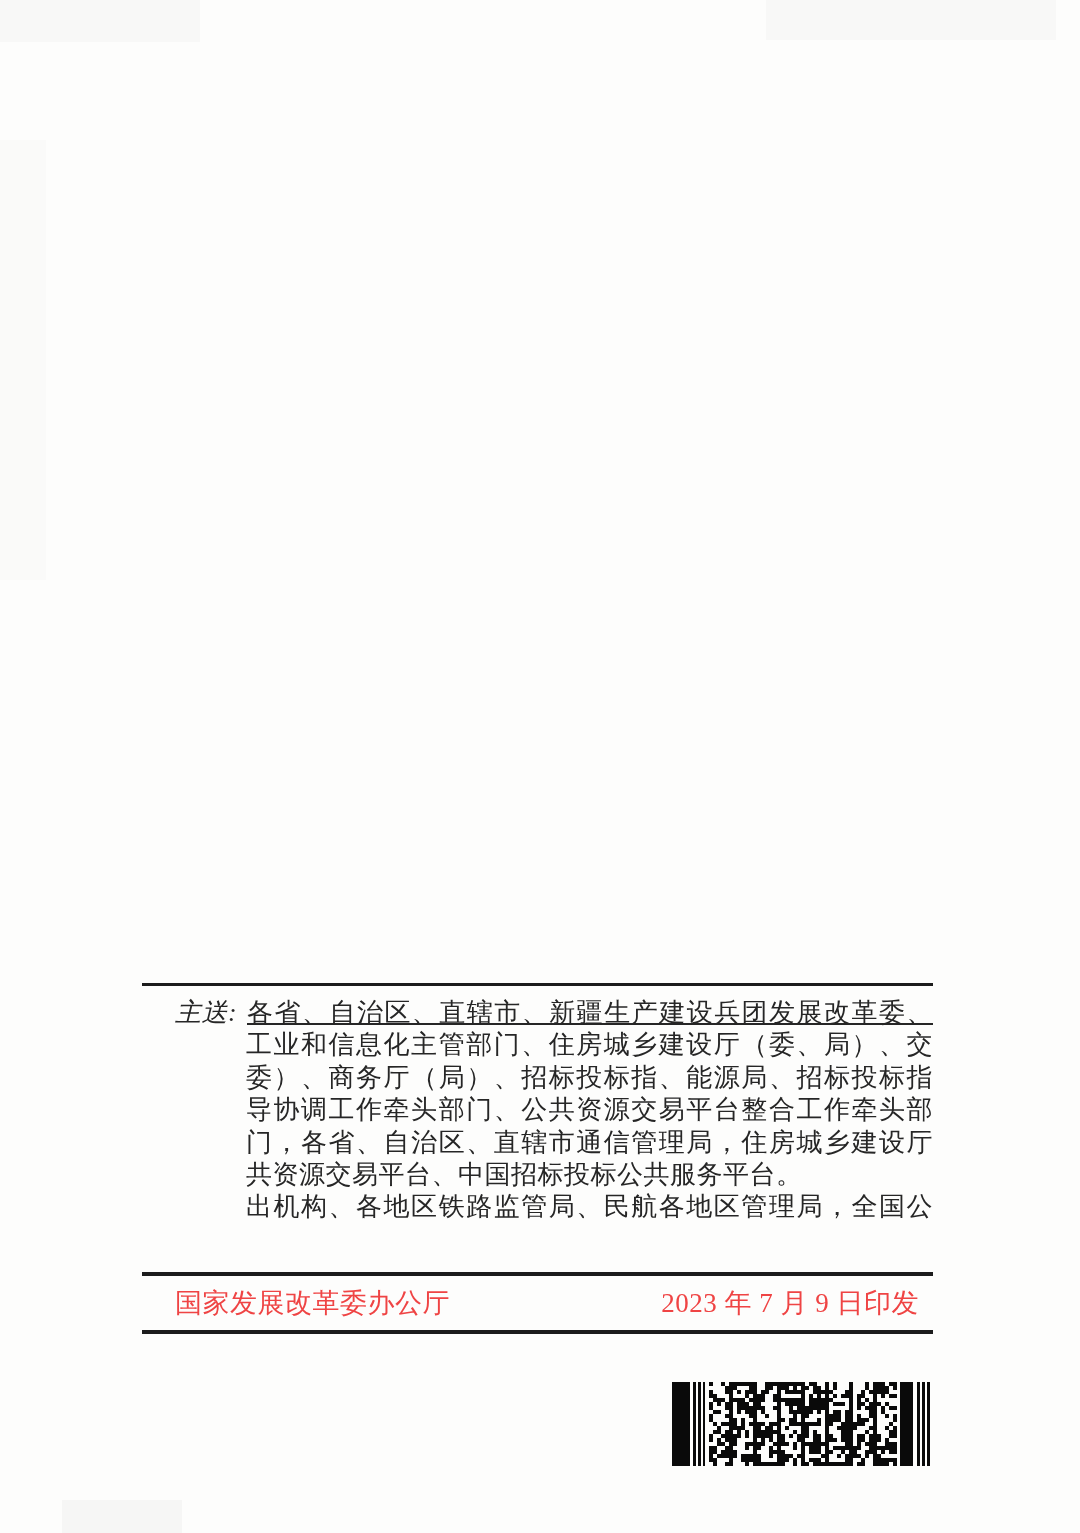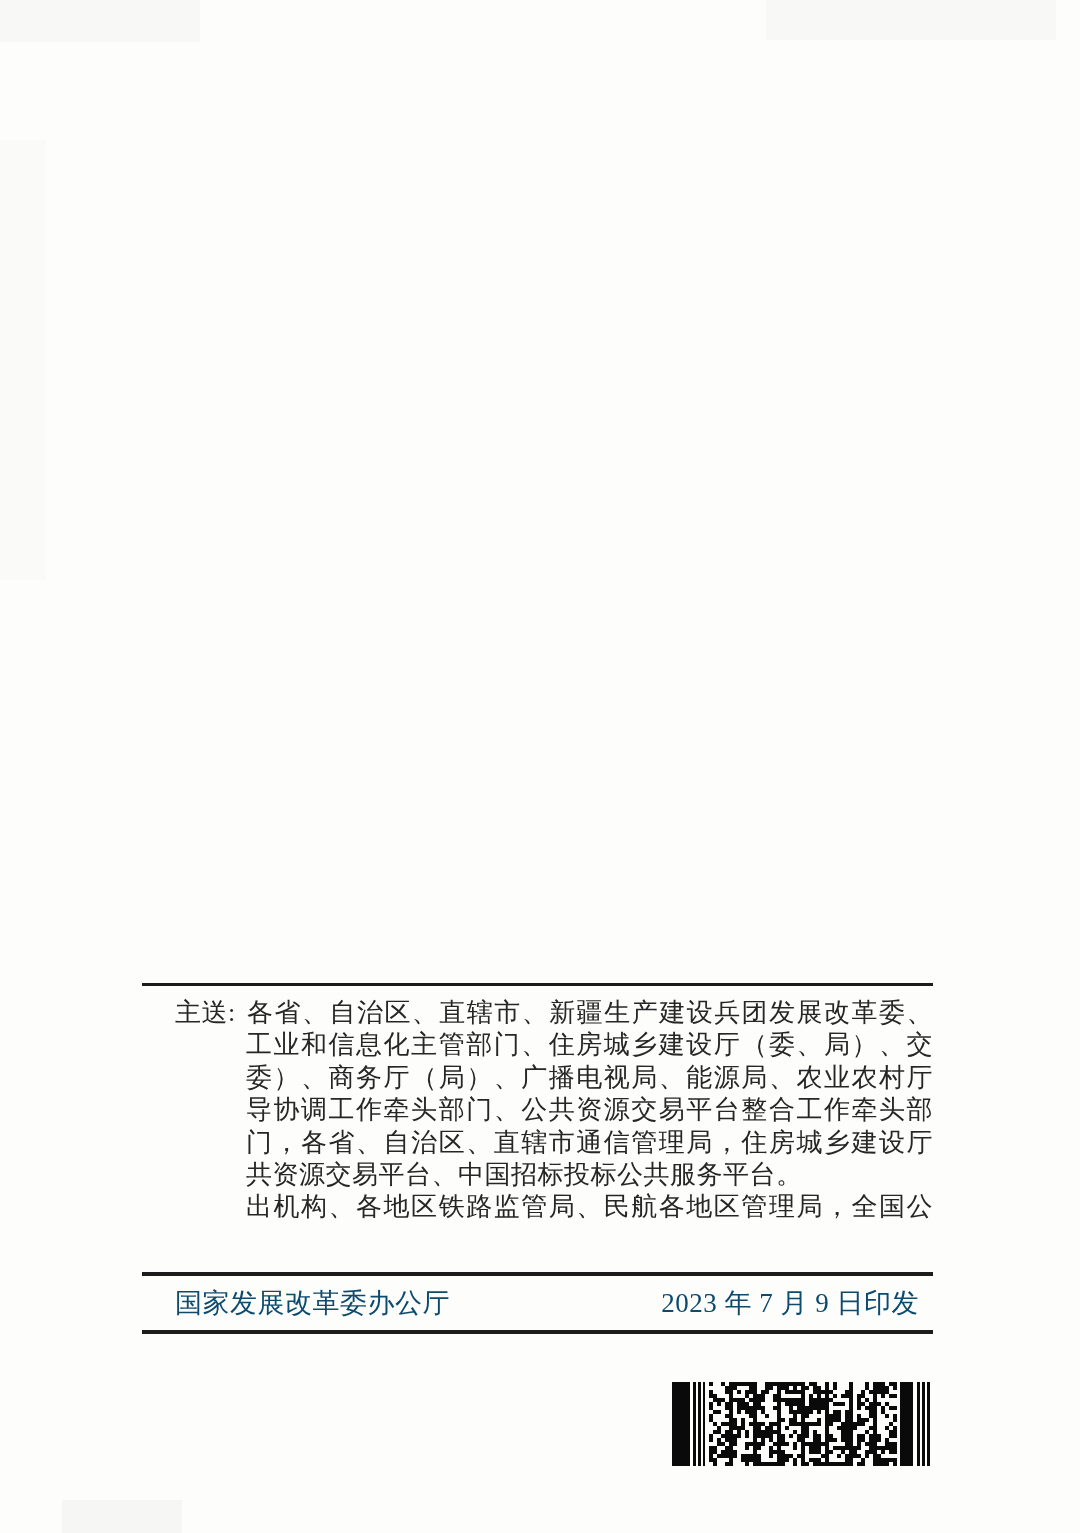--- a/index.html
+++ b/index.html
@@ -49,25 +49,27 @@
     line-height: 32.4px;
     letter-spacing: 0.5px;
     color: #262626;
   }
   .dist-first-line {
     display: flex;
   }
   .dist-label {
     flex: 0 0 72px;
     white-space: nowrap;
+    font-style: italic;
   }
   .dist-first-text {
     flex: 1 1 auto;
     text-align: justify;
     text-align-last: justify;
+    text-decoration: underline;
   }
   .dist-line {
     margin-left: 71px;
     text-align: justify;
     text-align-last: justify;
   }
   .dist-line.last {
     text-align-last: left;
   }
 
@@ -78,21 +80,21 @@
     top: 1276px;
     width: 791px;
     height: 54px;
     box-sizing: border-box;
     padding-left: 33px;
     padding-right: 14px;
     display: flex;
     align-items: center;
     justify-content: space-between;
     font-size: 27px;
-    color: #0c4a6e;
+    color: #ef4444;
   }
   .footer-issuer { letter-spacing: 0.5px; }
   .footer-date { letter-spacing: 0.5px; }
 
   
   .barcode-wrap {
     position: absolute;
     left: 672px;
     top: 1382px;
     width: 258px;
@@ -111,21 +113,21 @@
 <div class="rule rule-top"></div>
 <div class="rule rule-mid"></div>
 <div class="rule rule-bottom"></div>
 
 <div class="recipients">
   <div class="dist-first-line">
     <span class="dist-label">主送:</span>
     <span class="dist-first-text">各省、自治区、直辖市、新疆生产建设兵团发展改革委、</span>
   </div>
   <div class="dist-line">工业和信息化主管部门、住房城乡建设厅（委、局）、交</div>
-  <div class="dist-line">委）、商务厅（局）、广播电视局、能源局、农业农村厅</div>
+  <div class="dist-line">委）、商务厅（局）、招标投标指、能源局、招标投标指</div>
   <div class="dist-line">导协调工作牵头部门、公共资源交易平台整合工作牵头部</div>
   <div class="dist-line">门，各省、自治区、直辖市通信管理局，住房城乡建设厅</div>
   <div class="dist-line last">共资源交易平台、中国招标投标公共服务平台。</div>
   <div class="dist-line">出机构、各地区铁路监管局、民航各地区管理局，全国公</div>
 </div>
 
 <div class="footer-row">
   <span class="footer-issuer">国家发展改革委办公厅</span>
   <span class="footer-date">2023 年 7 月 9 日印发</span>
 </div>

